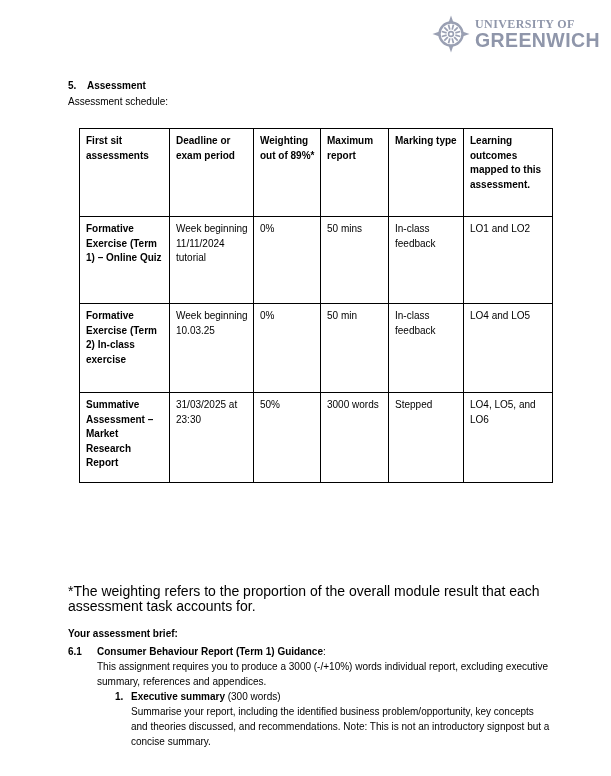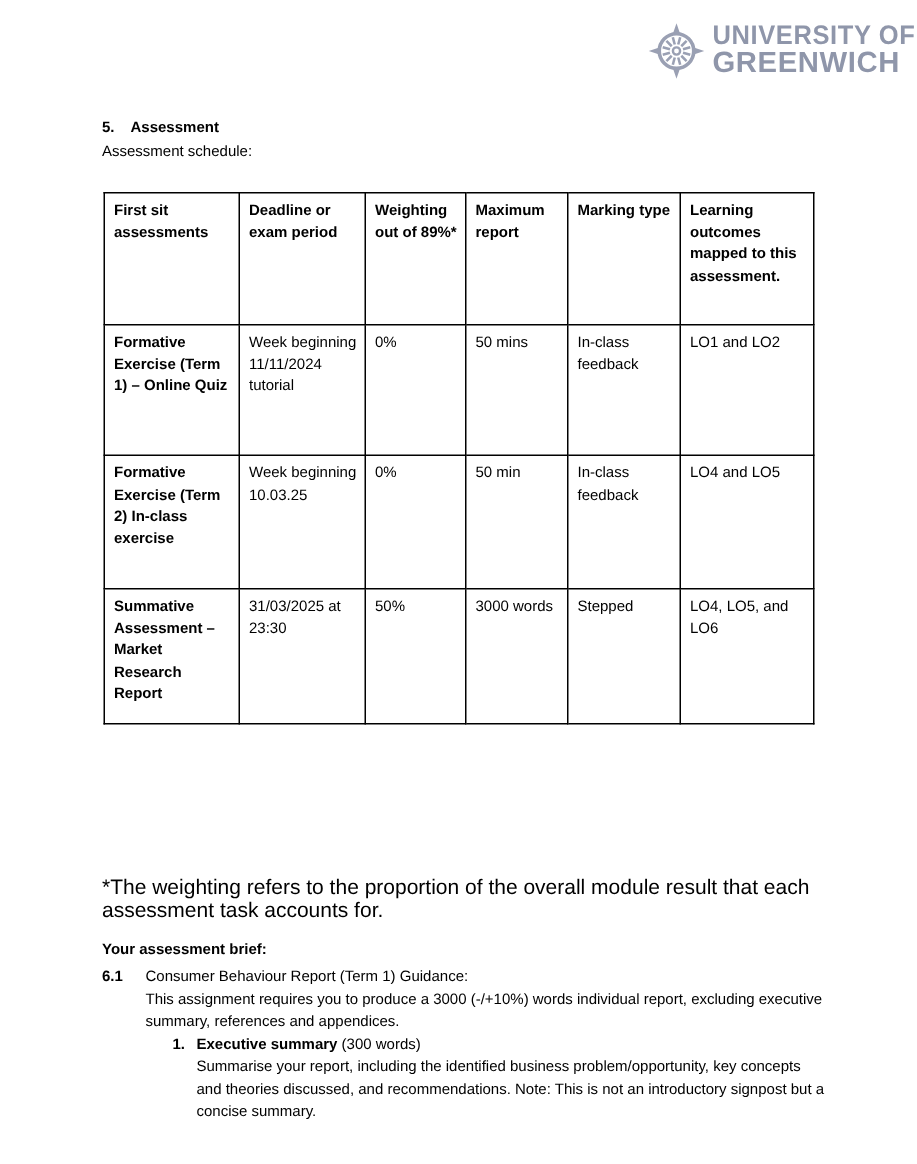--- a/index.html
+++ b/index.html
@@ -17,42 +17,43 @@
   .logo {
     position: absolute;
     top: 15px;
     left: 432px;
     display: flex;
     align-items: center;
     gap: 5px;
   }
   .logo-text { line-height: 1; color: #8f96aa; }
   .logo-line1 {
-    font-size: 17px;
+    font-size: 12px;
     font-weight: bold;
     letter-spacing: 0.4px;
     transform: scaleY(1.05);
+    font-family: Liberation Serif, serif;
   }
   .logo-line2 {
     font-size: 19.5px;
     font-weight: bold;
     letter-spacing: 0.4px;
     margin-top: 1px;
   }
 
   
   .section5 { position: absolute; left: 68px; top: 80px; font-size: 10px; }
   .h5 { font-weight: bold; }
   .h5 .num { display: inline-block; width: 19px; }
   .sched { margin-top: 5px; }
 
   
   table.assess {
     position: absolute;
-    left: 69px;
+    left: 79px;
     top: 128px;
     border-collapse: collapse;
     table-layout: fixed;
   }
   table.assess th, table.assess td {
     border: 1px solid #000;
     vertical-align: top;
     text-align: left;
     padding: 5px 5px 4px 6px;
     font-size: 10px;
@@ -84,21 +85,21 @@
     position: absolute;
     left: 68px;
     top: 644px;
     width: 492px;
     font-size: 10px;
     line-height: 15px;
     display: flex;
   }
   .s61 .secnum { font-weight: bold; width: 29px; flex: 0 0 29px; }
   .s61 .secbody { width: 456px; }
-  .sec-title { font-weight: normal; display: inline; }
+  .sec-title { font-weight: bold; display: inline; }
   .intro { width: 455px; }
   .elements-heading { font-weight: bold; }
   .olist { display: flex; margin-left: 18px; }
   .olist .linum { width: 16px; flex: 0 0 16px; font-weight: bold; }
   .olist .libody { width: 420px; }
   .li-title { font-weight: bold; display: inline; }
 </style>
 </head>
 <body>
 

